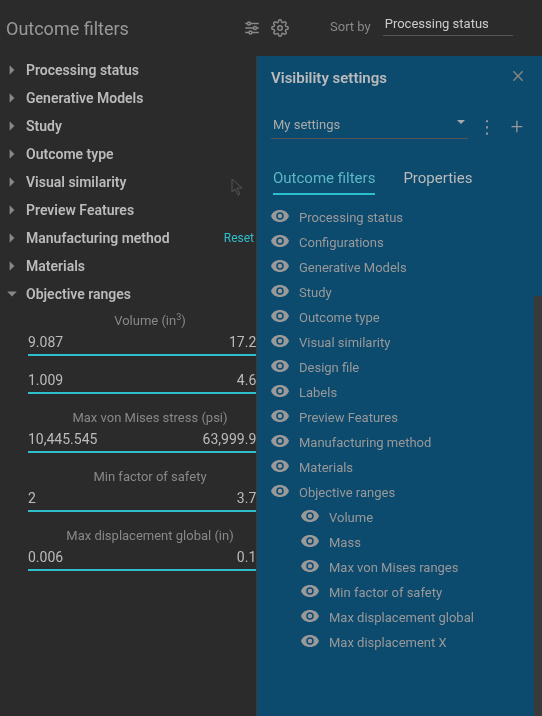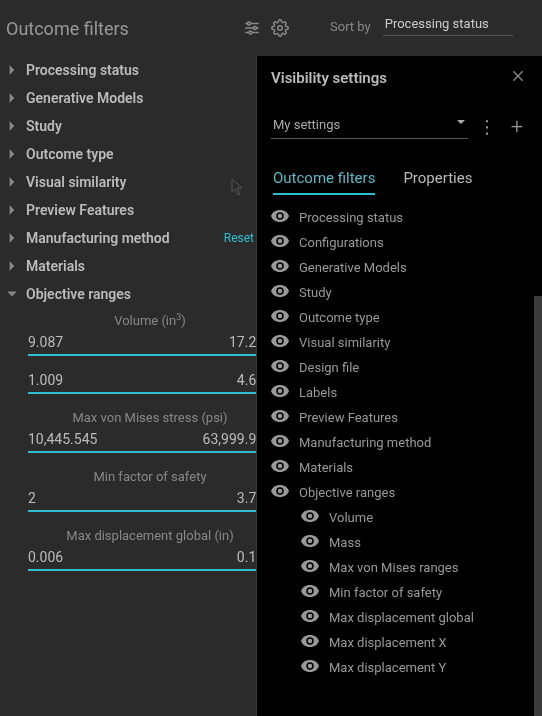--- a/index.html
+++ b/index.html
@@ -87,21 +87,21 @@
     color: #bbb;
     padding-bottom: 4px;
     border-bottom: 2px solid #2ebfcf;
   }
   .right-panel {
     position: absolute;
     top: 56px;
     left: 256px;
     width: 286px;
     height: 660px;
-    background: #000000;
+    background: #0c4a6e;
     border-left: 1px solid #3a3a3a;
     overflow: hidden;
   }
   .sortby-row {
     position: absolute;
     top: 16px;
     left: 330px;
     display: flex;
     align-items: center;
     gap: 12px;
@@ -460,26 +460,20 @@
             <path d="M12 0C6 0 1.7 3.1 0 8c1.7 4.9 6 8 12 8s10.3-3.1 12-8c-1.7-4.9-6-8-12-8zm0 13a5 5 0 1 1 0-10 5 5 0 0 1 0 10zm0-8a3 3 0 1 0 0 6 3 3 0 0 0 0-6z"></path>
           </svg></span>
         <span>Max displacement global</span>
       </div>
       <div class="vis-item sub">
         <span><svg class="eye" viewBox="0 0 24 16" fill="currentColor">
             <path d="M12 0C6 0 1.7 3.1 0 8c1.7 4.9 6 8 12 8s10.3-3.1 12-8c-1.7-4.9-6-8-12-8zm0 13a5 5 0 1 1 0-10 5 5 0 0 1 0 10zm0-8a3 3 0 1 0 0 6 3 3 0 0 0 0-6z"></path>
           </svg></span>
         <span>Max displacement X</span>
       </div>
-      <div class="vis-item sub">
-        <span><svg class="eye" viewBox="0 0 24 16" fill="currentColor">
-            <path d="M12 0C6 0 1.7 3.1 0 8c1.7 4.9 6 8 12 8s10.3-3.1 12-8c-1.7-4.9-6-8-12-8zm0 13a5 5 0 1 1 0-10 5 5 0 0 1 0 10zm0-8a3 3 0 1 0 0 6 3 3 0 0 0 0-6z"></path>
-          </svg></span>
-        <span>Max displacement Y</span>
-      </div>
     </div>
 
   <div class="scrollbar-right"></div>
 </div>
 
 <svg class="cursor-arrow" width="14" height="18" viewBox="0 0 14 18">
   <path d="M1 1 L1 14 L4 11 L7 17 L9 16 L6 10 L11 10 Z" fill="none" stroke="#555" stroke-width="1"></path>
 </svg>
 
 </body></html>

